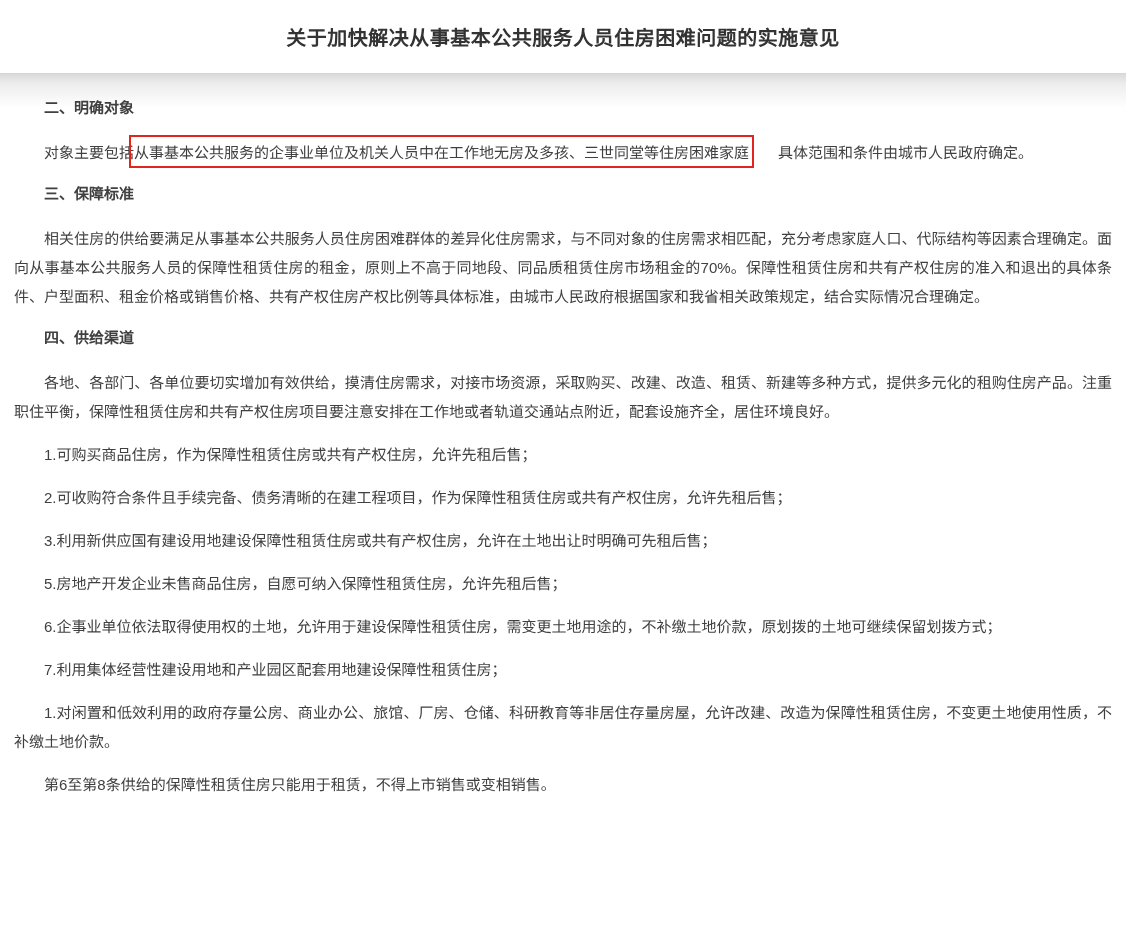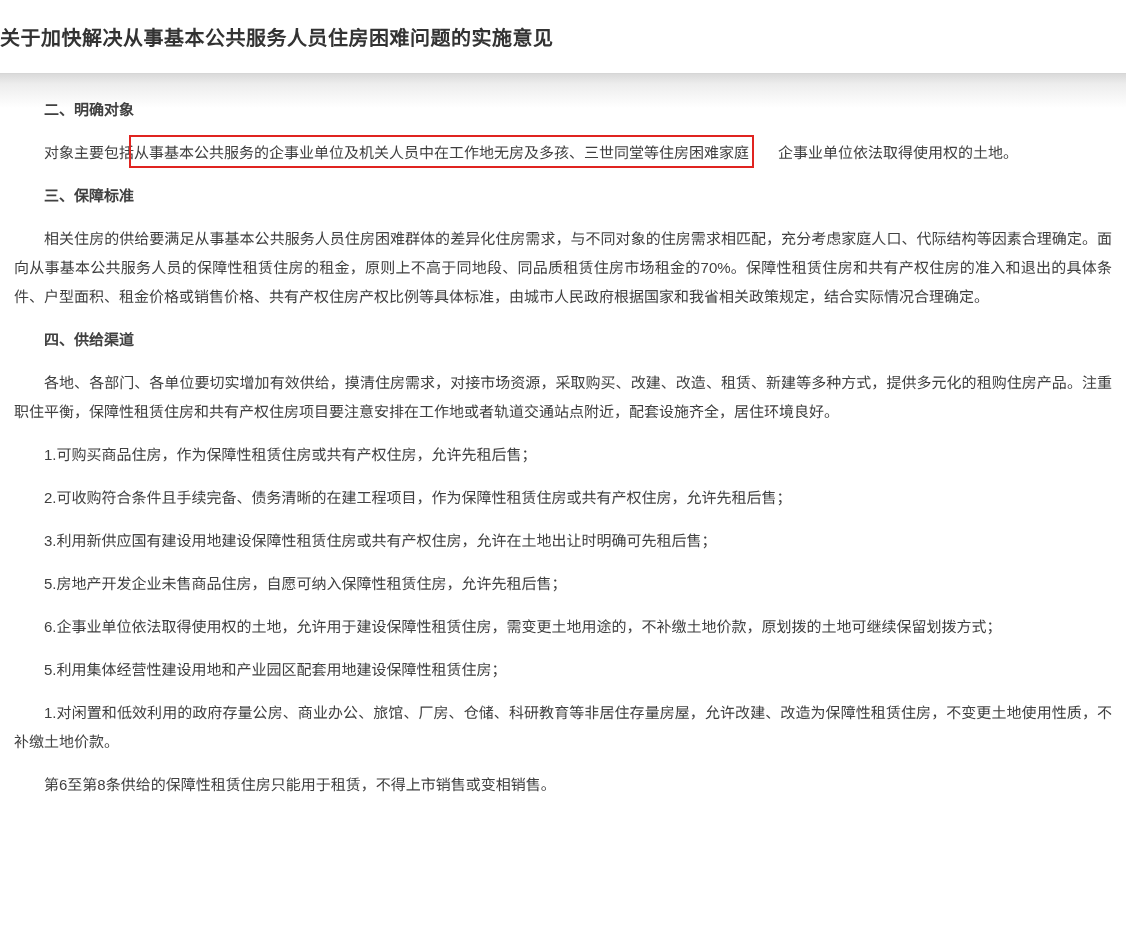--- a/index.html
+++ b/index.html
@@ -12,20 +12,21 @@
   .page {
     width: 1126px;
     min-height: 934px;
     margin: 0 auto;
     background: #ffffff;
   }
   .doc-header {
     height: 73px;
     display: flex;
     align-items: center;
+    justify-content: center;
     background: #ffffff;
   }
   .doc-title {
     font-size: 20px;
     font-weight: bold;
     color: #333333;
     letter-spacing: 0.5px;
   }
   .doc-body {
     border-top: 1px solid #d6d6d6;
@@ -38,20 +39,21 @@
     margin: 14px 0;
     text-indent: 2em;
     color: #404040;
     text-align: justify;
     text-justify: inter-ideograph;
   }
   .doc-body p.last { margin-bottom: 14px; }
   .sec-heading {
     font-weight: bold;
     color: #333333;
+    font-family: Liberation Mono, monospace;
   }
   
   .red-box {
     border: 2px solid #e02420;
     padding: 7px 3px 5px 3px;
     margin-left: -5px;
     margin-right: 24px;
   }
   
   .red-underline {
@@ -65,35 +67,35 @@
 <div class="page">
 
   <header class="doc-header">
     <h1 class="doc-title">关于加快解决从事基本公共服务人员住房困难问题的实施意见</h1>
   </header>
 
   <main class="doc-body">
 
     <p class="sec-heading">二、明确对象</p>
 
-    <p><span>对象主要包括</span><span class="red-box">从事基本公共服务的企事业单位及机关人员中在工作地无房及多孩、三世同堂等住房困难家庭</span><span>企事业单位依法取得使用权的土地。</span></p>
+    <p><span>对象主要包括</span><span class="red-box">从事基本公共服务的企事业单位及机关人员中在工作地无房及多孩、三世同堂等住房困难家庭</span><span>具体范围和条件由城市人民政府确定。</span></p>
 
     <p class="sec-heading">三、保障标准</p>
 
     <p>相关住房的供给要满足从事基本公共服务人员住房困难群体的差异化住房需求，与不同对象的住房需求相匹配，充分考虑家庭人口、代际结构等因素合理确定。面向从事基本公共服务人员的保障性租赁住房的租金，原则上不高于同地段、同品质租赁住房市场租金的70%。保障性租赁住房和共有产权住房的准入和退出的具体条件、户型面积、租金价格或销售价格、共有产权住房产权比例等具体标准，由城市人民政府根据国家和我省相关政策规定，结合实际情况合理确定。</p>
 
     <p class="sec-heading">四、供给渠道</p>
 
     <p>各地、各部门、各单位要切实增加有效供给，摸清住房需求，对接市场资源，采取购买、改建、改造、租赁、新建等多种方式，提供多元化的租购住房产品。注重职住平衡，保障性租赁住房和共有产权住房项目要注意安排在工作地或者轨道交通站点附近，配套设施齐全，居住环境良好。</p>
 
     <p>1.可购买商品住房，作为保障性租赁住房或共有产权住房，允许先租后售；</p>
     <p>2.可收购符合条件且手续完备、债务清晰的在建工程项目，作为保障性租赁住房或共有产权住房，允许先租后售；</p>
     <p>3.利用新供应国有建设用地建设保障性租赁住房或共有产权住房，允许在土地出让时明确可先租后售；</p>
     <p>5.房地产开发企业未售商品住房，自愿可纳入保障性租赁住房，允许先租后售；</p>
     <p>6.企事业单位依法取得使用权的土地，允许用于建设保障性租赁住房，需变更土地用途的，不补缴土地价款，原划拨的土地可继续保留划拨方式；</p>
-    <p>5.利用集体经营性建设用地和产业园区配套用地建设保障性租赁住房；</p>
+    <p>7.利用集体经营性建设用地和产业园区配套用地建设保障性租赁住房；</p>
     <p>1.对闲置和低效利用的政府存量公房、商业办公、旅馆、厂房、仓储、科研教育等非居住存量房屋，允许改建、改造为保障性租赁住房，不变更土地使用性质，不补缴土地价款。</p>
 
 
     <p class="last">第6至第8条供给的保障性租赁住房只能用于租赁，不得上市销售或变相销售。</p>
 
   </main>
 </div>
 
 </body></html>

